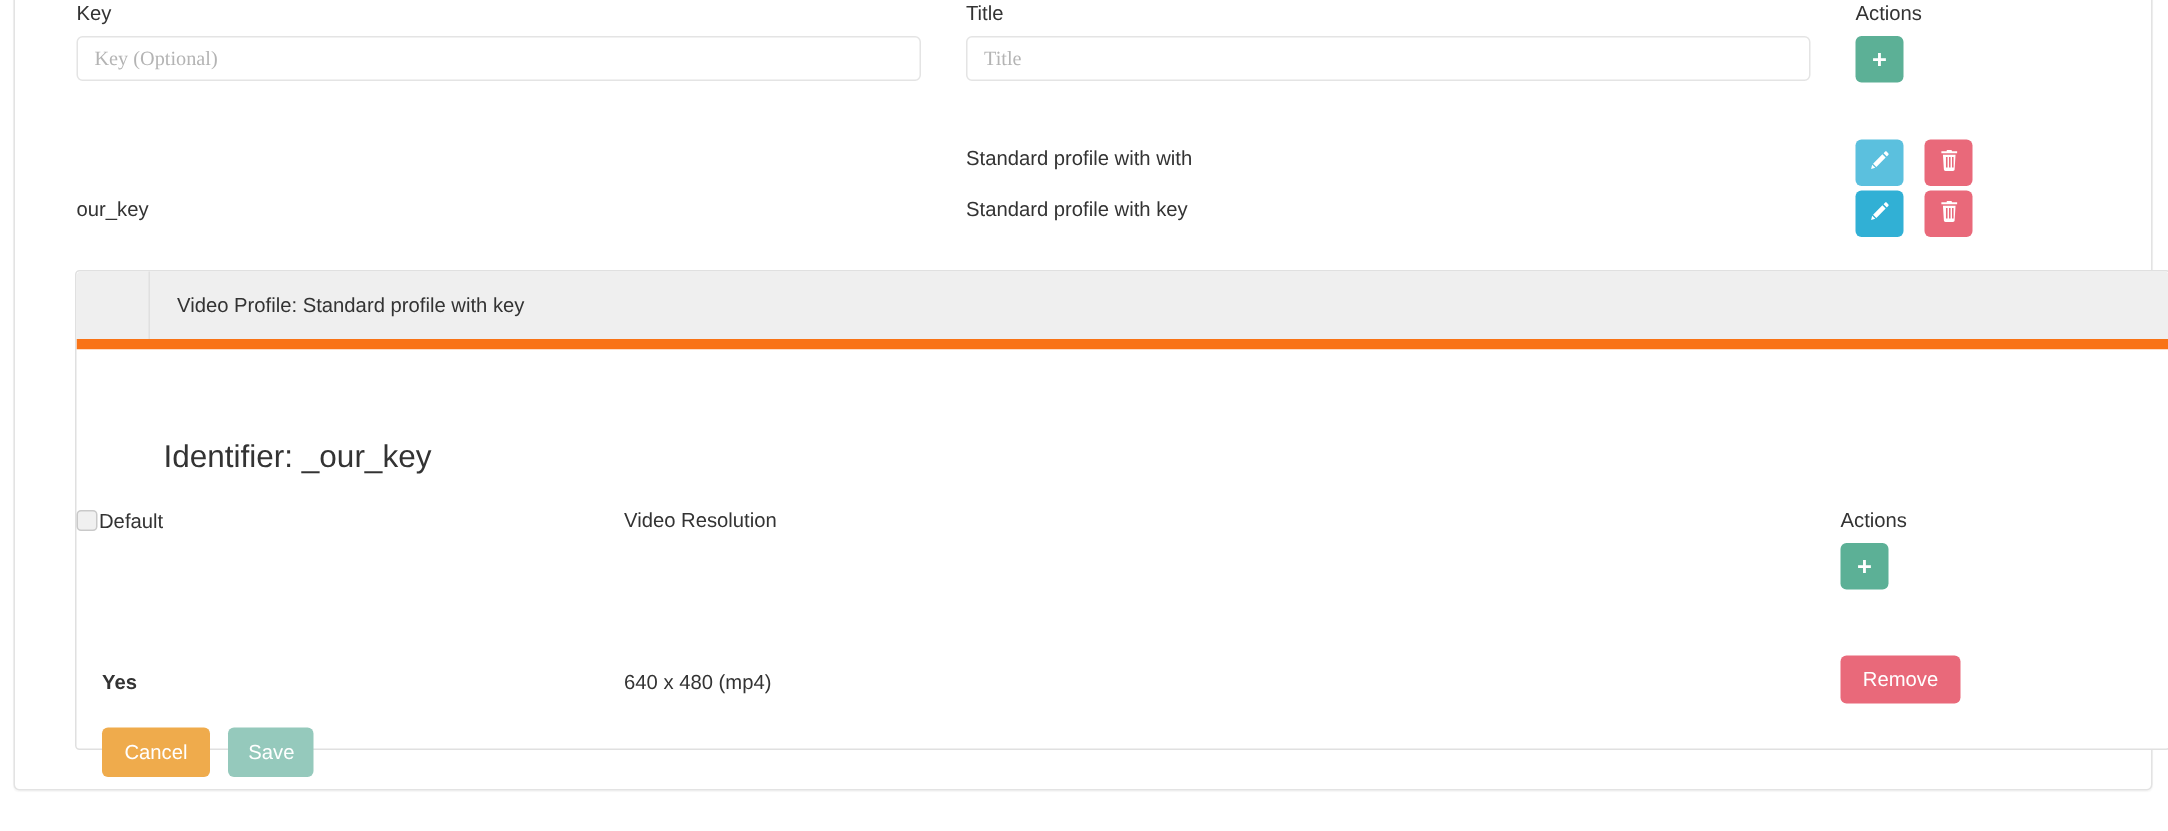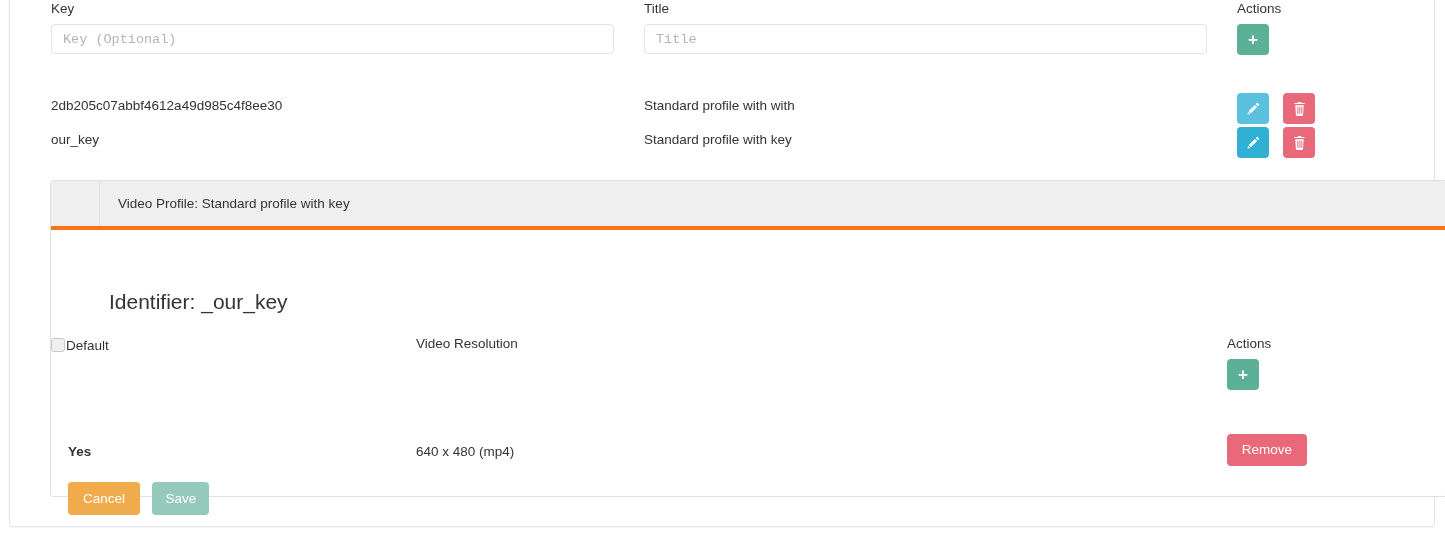--- a/index.html
+++ b/index.html
@@ -56,21 +56,21 @@
     display: block;
   }
 
   .text-input {
     display: block;
     box-sizing: border-box;
     width: 100%;
     height: 30px;
     padding: 4px 11px;
     font-size: 13.5px;
-    font-family: Liberation Mono, monospace;
+    font-family: Liberation Serif, serif;
     color: #555555;
     background: #ffffff;
     border: 1px solid #e4e4e4;
     border-radius: 4px;
     outline: none;
   }
   .text-input::placeholder { color: #b4b4b4; opacity: 1; }
 
   
   .btn {
@@ -127,21 +127,21 @@
     width: 1397px;
     box-sizing: border-box;
     background: #ffffff;
     border: 1px solid #e0e0e0;
     border-radius: 3px;
   }
   .panel-head {
     position: relative;
     height: 45px;
     background: #efefef;
-    border-bottom: 4px solid #f97316;
+    border-bottom: 7px solid #f97316;
     border-radius: 3px 3px 0 0;
   }
   .panel-head-divider {
     position: absolute;
     left: 48px; top: 0px;
     width: 1px; height: 45px;
     background: #e0e0e0;
   }
   .panel-head-title {
     position: absolute;
@@ -239,21 +239,20 @@
         <span class="field-label">Actions</span>
         <button class="btn btn-sq btn-green">
           <span class="plus-glyph">+</span>
         </button>
       </div>
     </div>
 
     <div class="row-list">
 
       <div class="list-row">
-        <span class="cell-key">2db205c07abbf4612a49d985c4f8ee30</span>
         <span class="cell-title">Standard profile with with</span>
         <span class="cell-acts">
           <button class="btn btn-sq btn-blue">
             <span class="ico">
               <svg width="14" height="14" viewBox="0 0 16 16" fill="#ffffff">
                 <path d="M12.3 1.2c.3-.3.8-.3 1.1 0l1.4 1.4c.3.3.3.8 0 1.1l-1.2 1.2-2.5-2.5 1.2-1.2zM10.2 3.3l2.5 2.5-7.1 7.1-2.5-2.5 7.1-7.1zM2.4 11.2l2.4 2.4-3.2.8.8-3.2z"></path>
               </svg>
             </span>
           </button>
           <button class="btn btn-sq btn-red">

